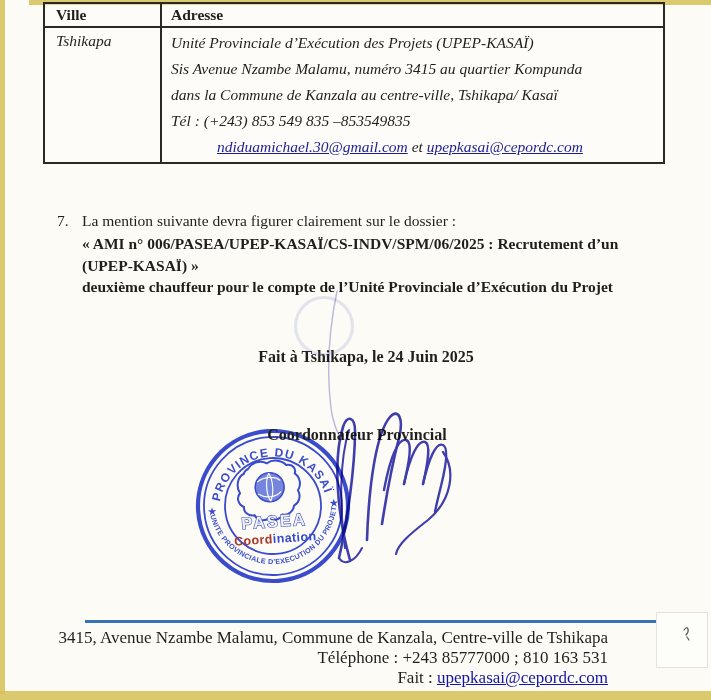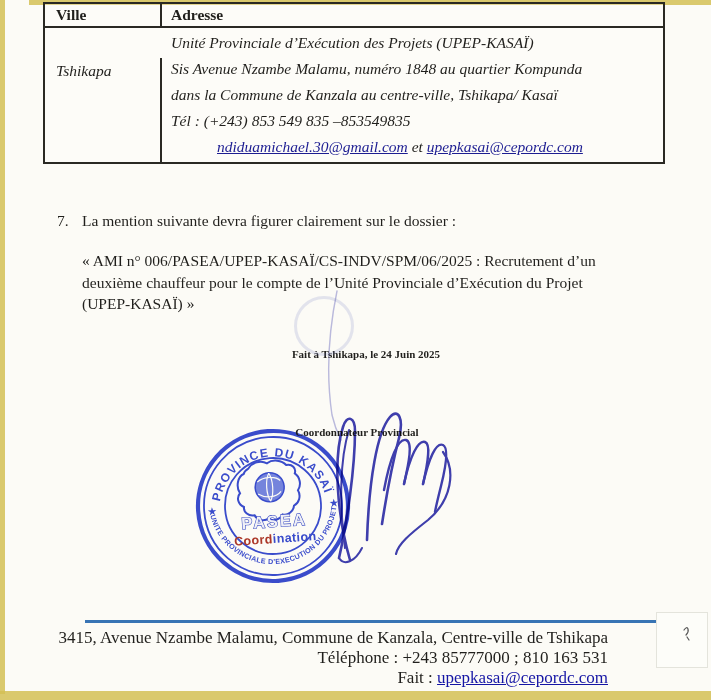--- a/index.html
+++ b/index.html
@@ -20,35 +20,35 @@
     position:absolute; left:43px; top:2px; width:622px;
     border:2px solid #2a2923; box-sizing:border-box;
     font-size:15.5px; background:rgba(255,255,255,.25);
   }
   .t-row { display:flex; }
   .t-head { border-bottom:2px solid #2a2923; font-weight:bold; }
   .t-c1 { width:117px; border-right:2px solid #2a2923; box-sizing:border-box;
           padding:2px 4px 2px 11px; }
   .t-c2 { flex:1; padding:2px 20px 2px 9px; }
   .t-body { font-style:italic; }
-  .t-body .t-c1 { padding-top:4px;margin-top:30px; }
+  .t-body .t-c1 { padding-top:4px; }
   .addr-line { line-height:26px; height:26px; white-space:nowrap; }
   .addr-indent { padding-left:46px; }
   .email { color:#1d1d92; text-decoration:underline; }
 
   
   #clause7 { position:absolute; left:57px; top:210px; width:610px; font-size:15.5px; }
   #clause7-intro { display:flex; line-height:22px; }
   #clause7-num { width:25px; }
-  #clause7-mention { margin-left:25px; margin-top:18px; font-weight:normal;
+  #clause7-mention { margin-left:25px; margin-top:1px; font-weight:bold;
     width:575px; line-height:21.5px; }
 
   
   .center-line { position:absolute; transform:translateX(-50%);
-    font-weight:bold; font-size:11px; white-space:nowrap; }
+    font-weight:bold; font-size:16px; white-space:nowrap; }
   #date-line { left:366px; top:348px; }
   #signatory-name { left:331px; top:386px; font-size:16px; }
   #signatory-title { left:357px; top:426px; z-index:2; }
 
   
   #ghost-stamp { position:absolute; left:294px; top:296px; width:54px; height:54px;
     border:3px solid rgba(110,120,195,.18); border-radius:50%; }
 
   #stamp-svg { position:absolute; left:188px; top:421px; z-index:1;
     mix-blend-mode:multiply; opacity:.93; transform:rotate(-4deg); }
@@ -79,37 +79,37 @@
 
   <div id="ville-table">
     <div class="t-row t-head">
       <div class="t-c1">Ville</div>
       <div class="t-c2">Adresse</div>
     </div>
     <div class="t-row t-body">
       <div class="t-c1">Tshikapa</div>
       <div class="t-c2">
         <div class="addr-line">Unité Provinciale d’Exécution des Projets (UPEP-KASAÏ)</div>
-        <div class="addr-line">Sis Avenue Nzambe Malamu, numéro 1848 au quartier Kompunda</div>
+        <div class="addr-line">Sis Avenue Nzambe Malamu, numéro 3415 au quartier Kompunda</div>
         <div class="addr-line">dans la Commune de Kanzala au centre-ville, Tshikapa/ Kasaï</div>
         <div class="addr-line">Tél : (+243) 853 549 835 –853549835</div>
         <div class="addr-line addr-indent"><span class="email">ndiduamichael.30@gmail.com</span><span> et </span><span class="email">upepkasai@cepordc.com</span></div>
       </div>
     </div>
   </div>
 
   <div id="clause7">
     <div id="clause7-intro">
       <span id="clause7-num">7.</span>
       <span>La mention suivante devra figurer clairement sur le dossier :</span>
     </div>
     <div id="clause7-mention">
       <div>« AMI n° 006/PASEA/UPEP-KASAÏ/CS-INDV/SPM/06/2025 : Recrutement d’un</div>
+      <div>(UPEP-KASAÏ) »</div>
       <div>deuxième chauffeur pour le compte de l’Unité Provinciale d’Exécution du Projet</div>
-      <div>(UPEP-KASAÏ) »</div>
     </div>
   </div>
 
   <div id="date-line" class="center-line">Fait à Tshikapa, le 24 Juin 2025</div>
   <div id="signatory-title" class="center-line">Coordonnateur Provincial</div>
 
   <div id="ghost-stamp"></div>
 
   <svg id="stamp-svg" width="170" height="170" viewBox="0 0 170 170">
     <circle cx="85" cy="85" r="75" fill="none" stroke="#2b3fd0" stroke-width="4.2"></circle>

